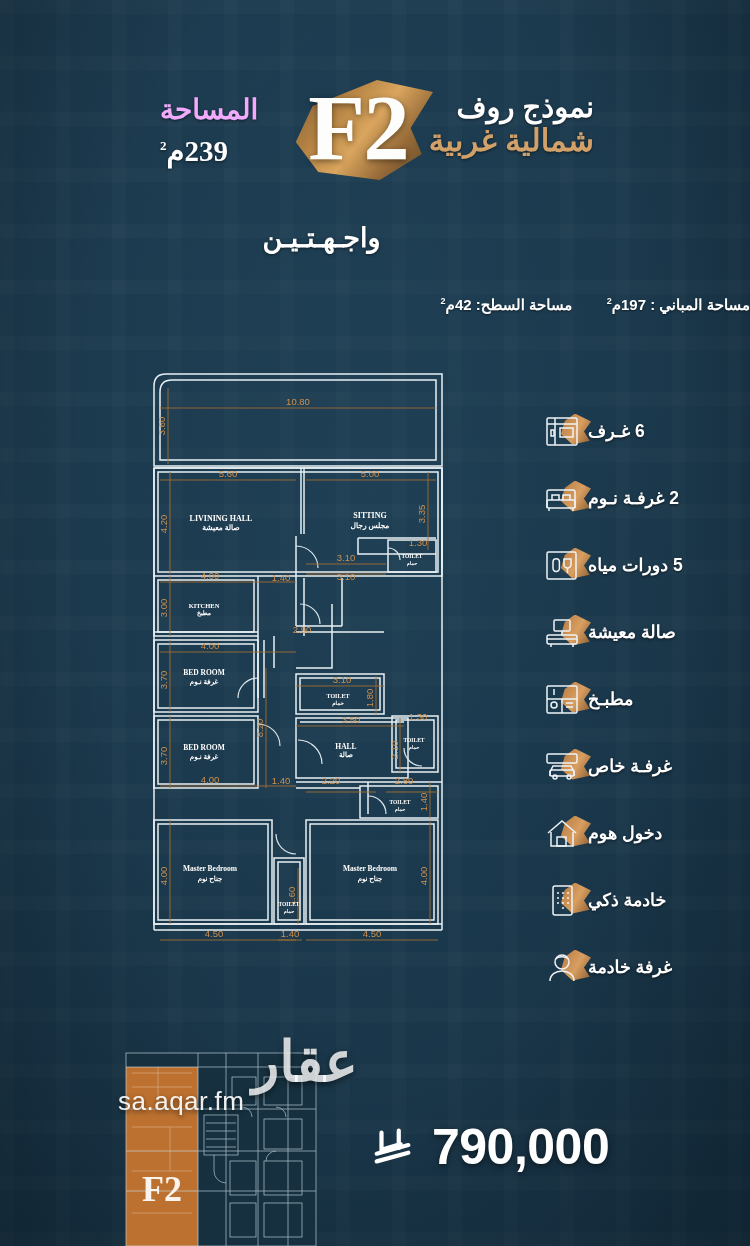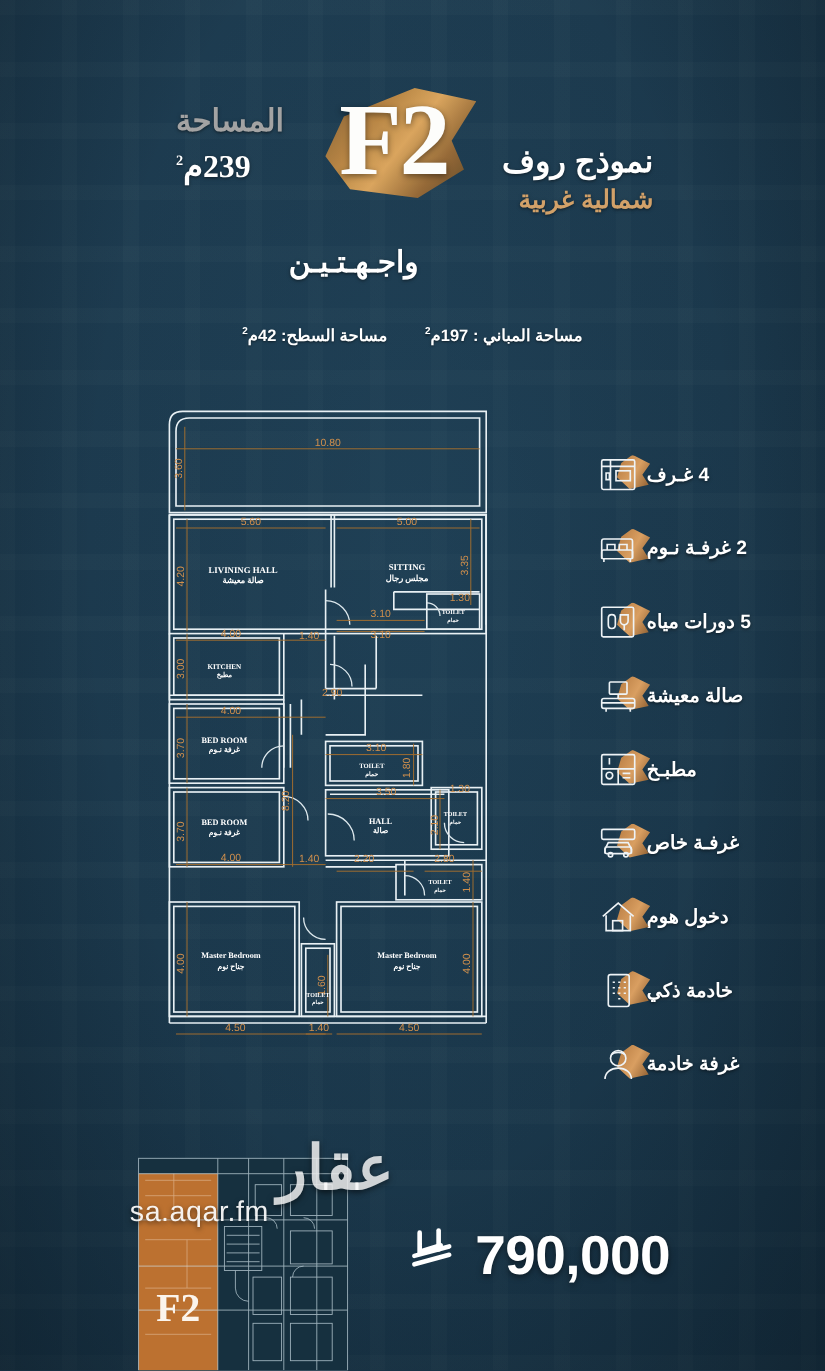--- a/index.html
+++ b/index.html
@@ -41,39 +41,39 @@
     position:absolute; inset:0; font-family:"Liberation Serif", serif;
     font-size:93px; line-height:104px; font-weight:700; color:#fdfdfb;
     letter-spacing:-2px; text-align:center;
     text-shadow:0 2px 6px rgba(0,0,0,.45);
   }
   #hdr-right{
     position:absolute; right:156px; top:16px; width:172px;
     text-align:right; direction:rtl;
   }
   #hdr-right .l1{ font-size:29px; font-weight:700; color:#ffffff; line-height:34px;
-    letter-spacing:-0.5px; text-shadow:0 1px 3px rgba(0,0,0,.5);margin-top:40px;}
-  #hdr-right .l2{ font-size:23px; font-weight:700; color:#d2a169; line-height:34px;
+    letter-spacing:-0.5px; text-shadow:0 1px 3px rgba(0,0,0,.5);}
+  #hdr-right .l2{ font-size:31px; font-weight:700; color:#d2a169; line-height:34px;
     letter-spacing:-0.5px; text-shadow:0 1px 3px rgba(0,0,0,.5);}
   #hdr-left{
     position:absolute; left:160px; top:18px; width:160px;
     text-align:left; direction:rtl;
   }
-  #hdr-left .l1{ font-size:28px; font-weight:700; color:#a3a3a3; line-height:36px;
+  #hdr-left .l1{ font-size:28px; font-weight:700; color:#f0abfc; line-height:36px;
     text-shadow:0 1px 3px rgba(0,0,0,.5);}
   #hdr-left .l2{ font-size:29px; font-weight:700; color:#ffffff; line-height:36px;
     font-family:"Liberation Serif", serif; text-shadow:0 1px 3px rgba(0,0,0,.5);}
   #hdr-left .sup{ font-size:13px; vertical-align:super; }
   #subtitle{
     position:absolute; top:222px; left:0; width:643px; text-align:center;
     font-size:27px; font-weight:700; color:#ffffff; letter-spacing:3px;
     text-shadow:0 1px 3px rgba(0,0,0,.5);
   }
   #areas{
-    position:absolute; top:296px; left:0; width:750px; text-align:center;
+    position:absolute; top:296px; left:0; width:750px; text-align:right;
     direction:rtl; color:#ffffff; font-size:15px; font-weight:700;
     text-shadow:0 1px 2px rgba(0,0,0,.5);
   }
   #areas .gap{ display:inline-block; width:26px; }
   #areas .sup{ font-size:9px; vertical-align:super; }
 
   
   #features{ top:398px; right:26px; width:196px; z-index:6; }
   .feat{
     display:flex; align-items:center; justify-content:flex-end;
@@ -110,21 +110,21 @@
     font-size:56px; font-weight:700; color:rgba(255,255,255,.80);
     line-height:60px; letter-spacing:2px; direction:rtl; text-align:right;
     text-shadow:0 2px 6px rgba(0,0,0,.5);
   }
   #wm-url{
     font-size:26px; font-weight:400; color:rgba(255,255,255,.92);
     letter-spacing:.5px; margin-top:-6px; text-shadow:0 2px 5px rgba(0,0,0,.6);
   }
   #price{
     position:absolute; left:370px; top:1112px; width:300px; height:70px; z-index:7;
-    display:flex; align-items:flex-start; gap:16px;
+    display:flex; align-items:center; gap:16px;
   }
   #price .riyal{ width:46px; height:46px; flex:0 0 auto; }
   #price .amount{
     font-size:50px; font-weight:700; color:#ffffff; letter-spacing:-0.5px;
     text-shadow:0 2px 6px rgba(0,0,0,.5);
   }
 </style>
 </head>
 <body>
 
@@ -155,21 +155,21 @@
   <span>مساحة المباني :</span>
   <span>197م</span><span class="sup">2</span>
   <span class="gap"></span>
   <span>مساحة السطح:</span>
   <span>42م</span><span class="sup">2</span>
 </div>
 
 <div id="features" class="layer">
 
   <div class="feat">
-    <div class="feat-label">4 غـرف</div>
+    <div class="feat-label">6 غـرف</div>
     <div class="feat-icon">
         <div class="swoosh"></div>
       <svg width="46" height="42" viewBox="0 0 46 42" fill="none" stroke="#eef3f6" stroke-width="1.5">
         <rect x="5" y="7" width="30" height="27" rx="1.5"></rect>
           <path d="M5 13h30M13 7v27"></path>
         <rect x="18" y="17" width="13" height="9"></rect>
           <path d="M9 19h3v6H9z"></path>
       </svg>
     </div>
   </div>

